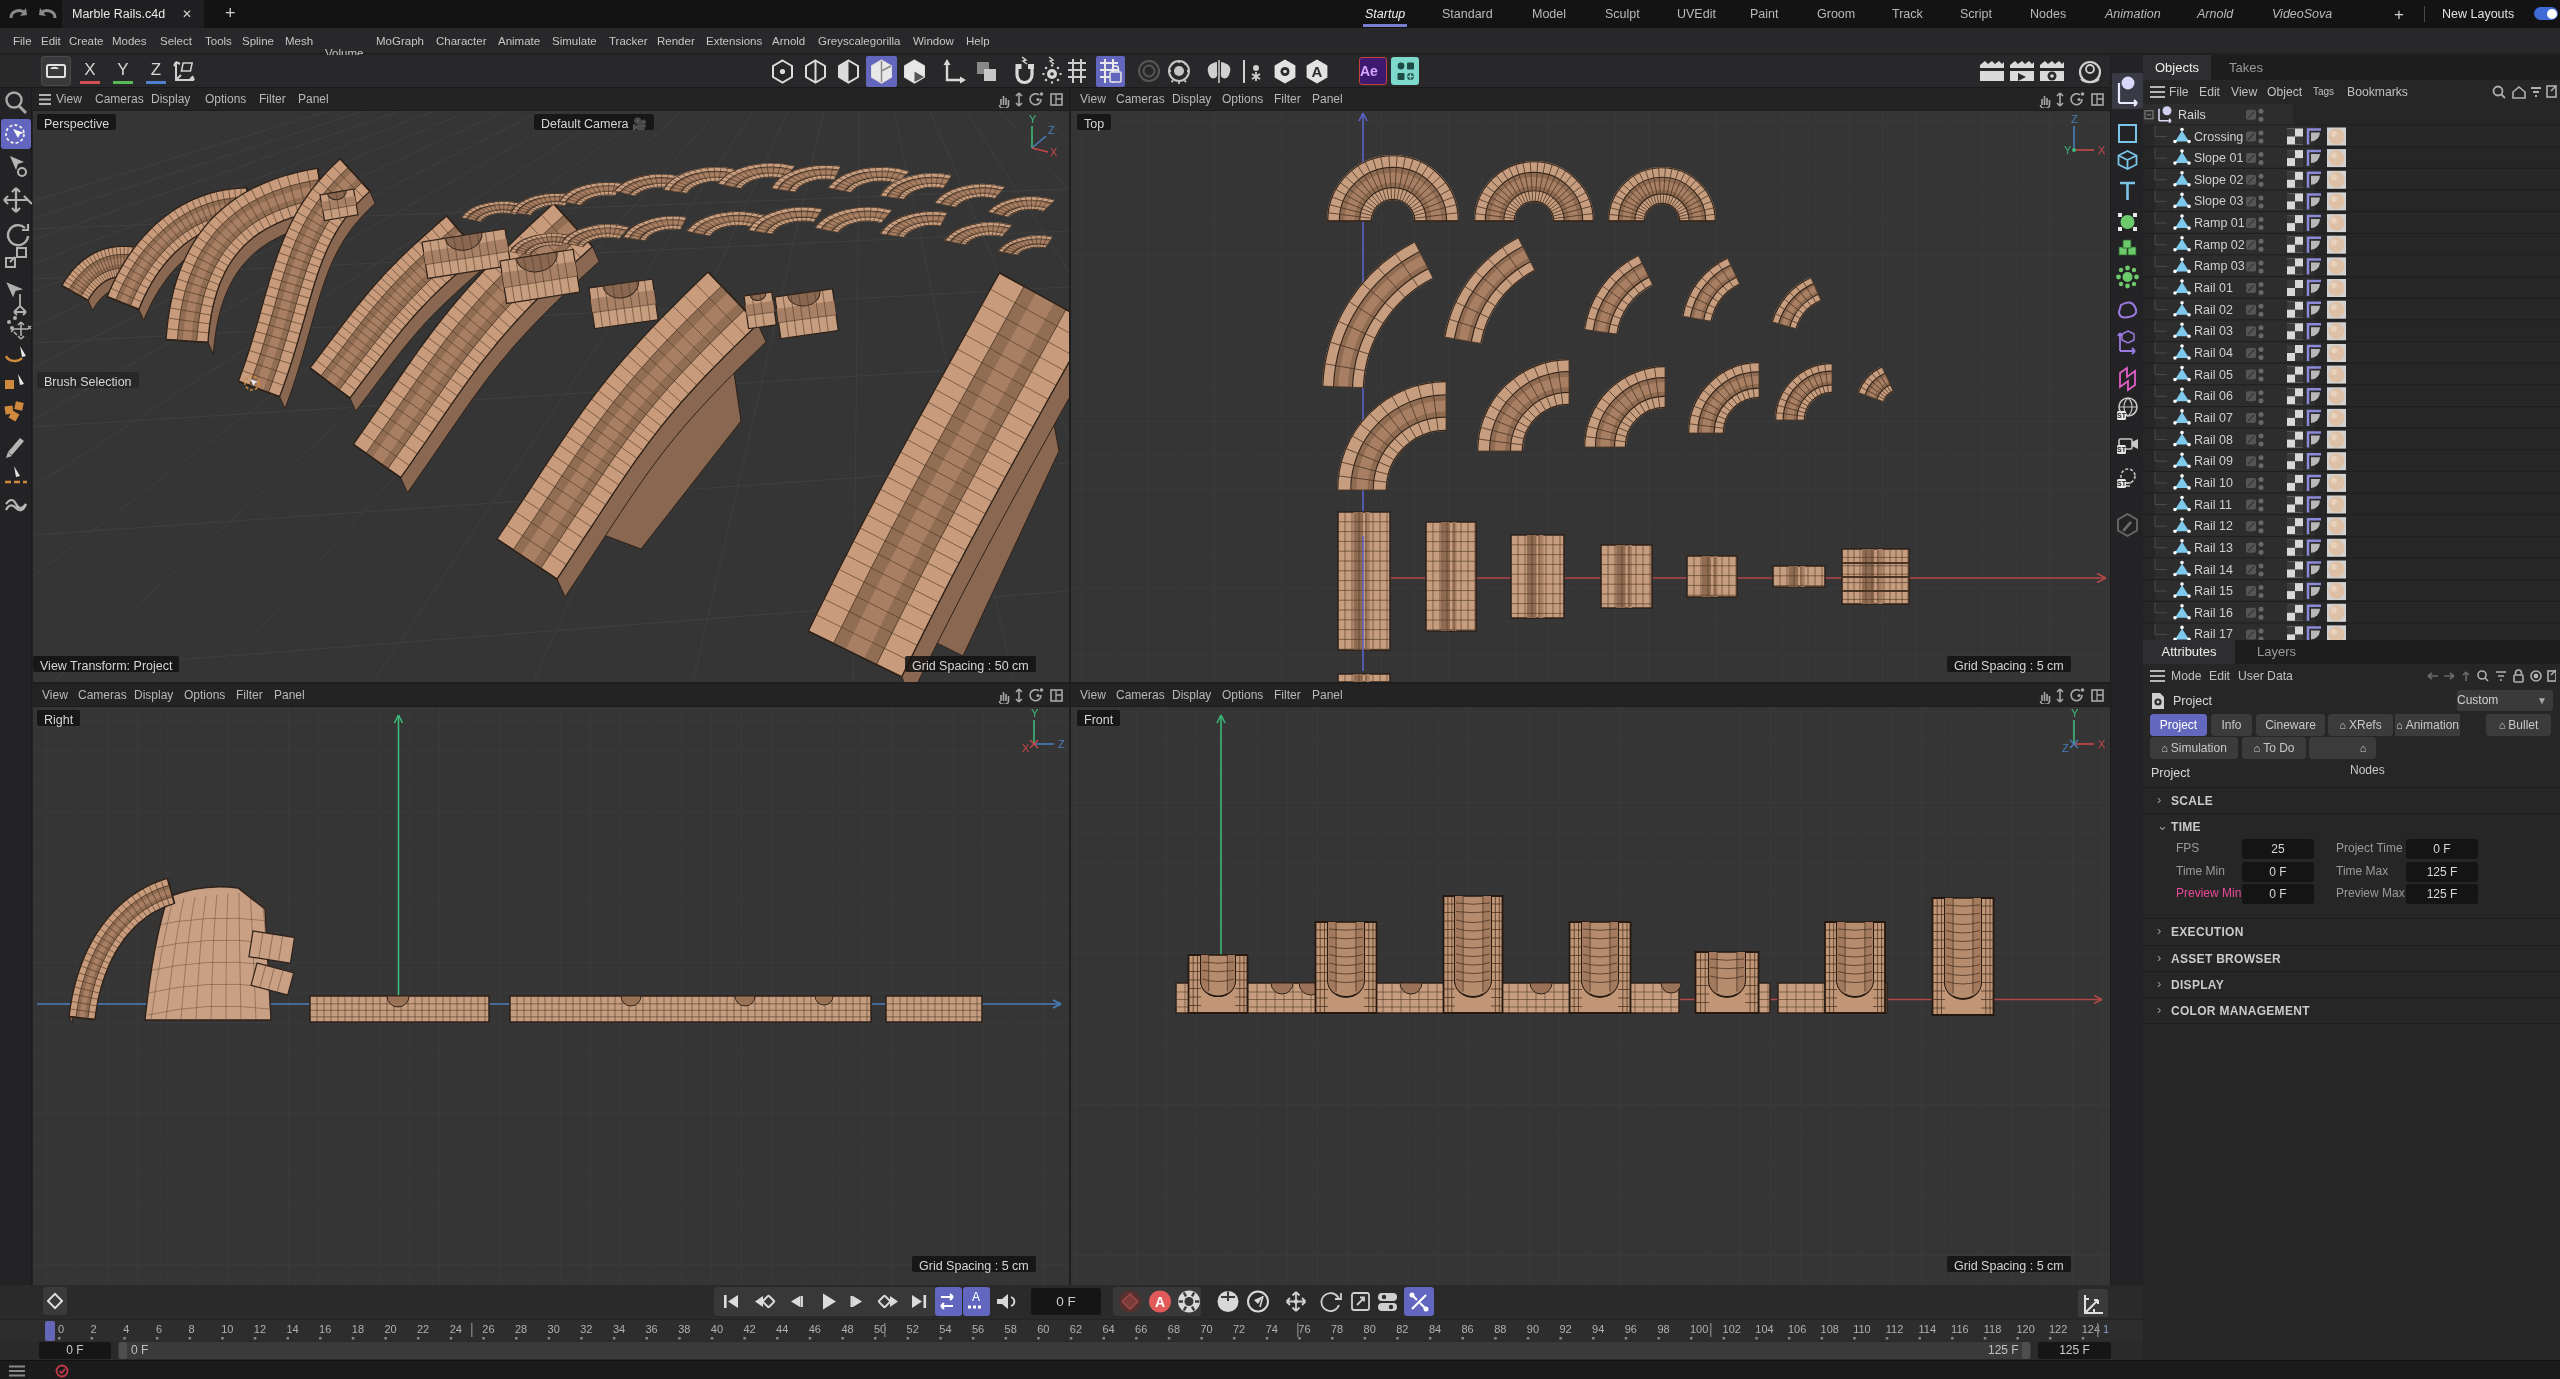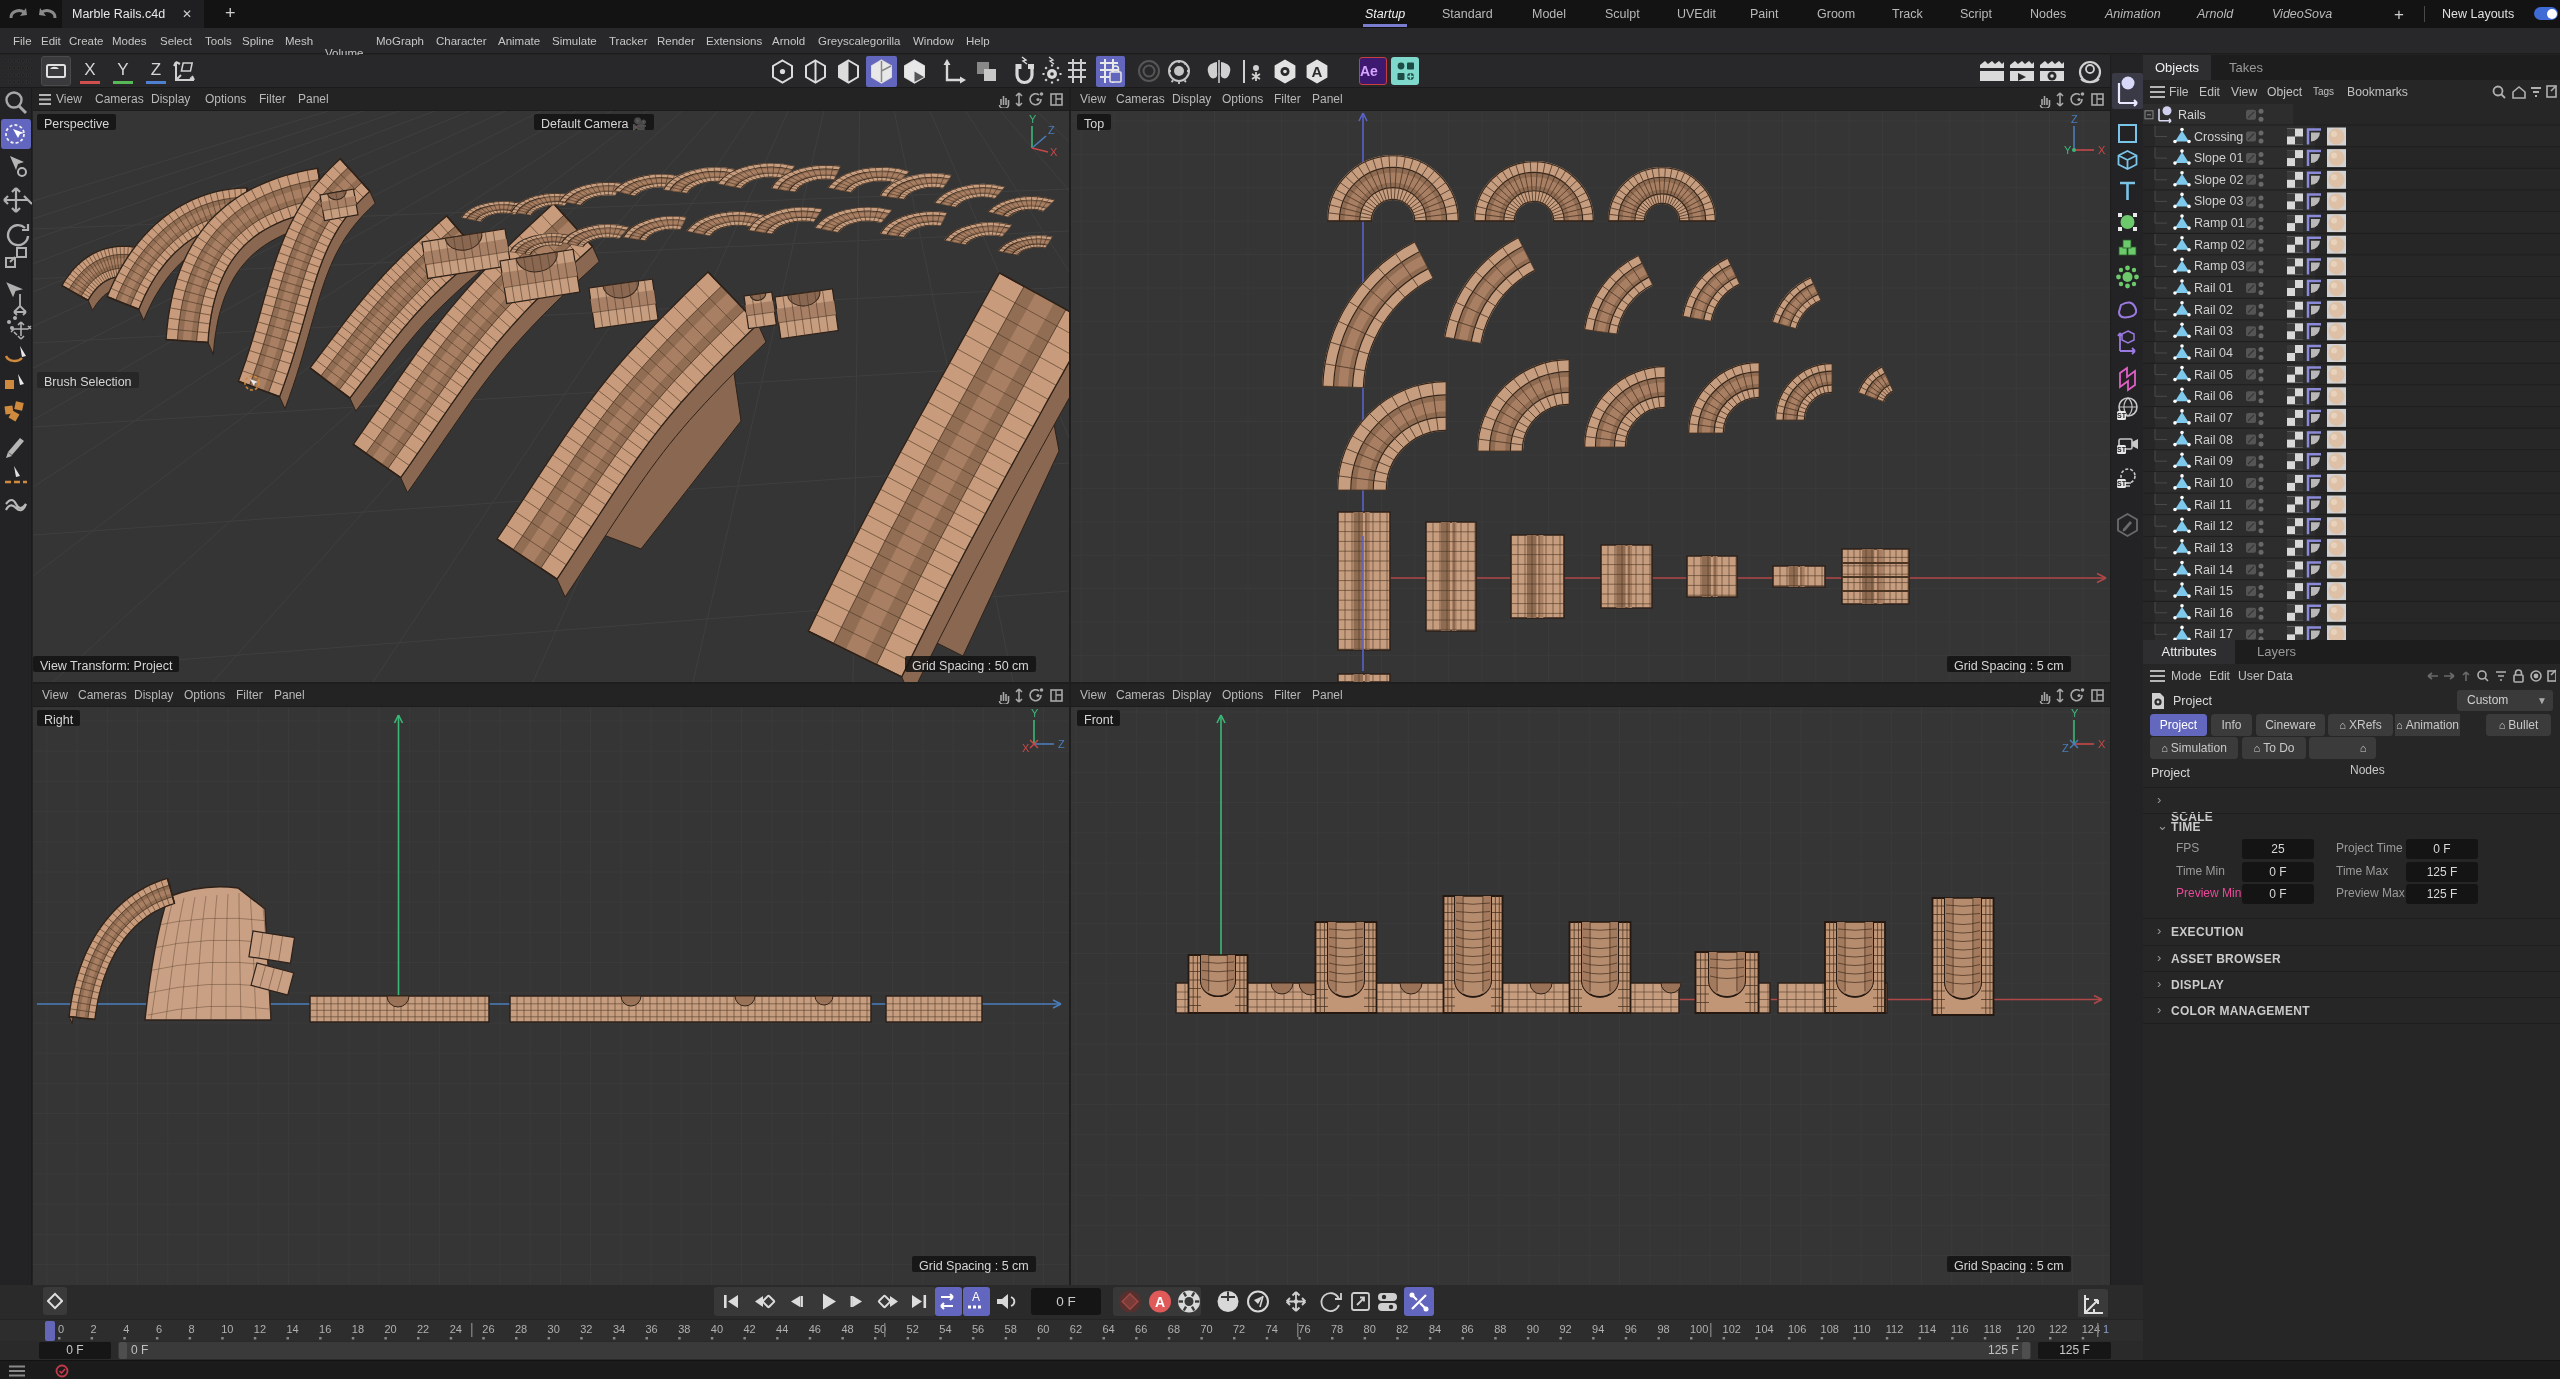--- a/index.html
+++ b/index.html
@@ -1681,36 +1681,36 @@
           </g>
         </svg>
       </div>
       <div class="abs" style="left:0;top:48px;width:417px;height:26px;">
         <svg class="abs" style="left:7px;top:4px" width="16" height="18" viewBox="0 0 16 18">
           <path d="M2,1 h8 l4,4 v12 h-12 z" fill="#cfcfcf"></path>
           <circle cx="8" cy="10" r="3.6" fill="#2a2a2a"></circle>
           <circle cx="8" cy="10" r="1.4" fill="#cfcfcf"></circle>
         </svg>
         <div class="abs" style="left:30px;top:0;line-height:26px;font-size:12.5px;color:#d8d8d8;">Project</div>
-        <div class="abs" style="left:314px;top:2px;width:96px;height:21px;background:#3a3a3a;border-radius:3px;color:#cfcfcf;font-size:12px;line-height:21px;padding-left:10px;">Custom</div>
+        <div class="abs" style="left:314px;top:2px;width:96px;height:21px;background:#3a3a3a;border-radius:3px;color:#cfcfcf;font-size:12px;line-height:21px;">Custom</div>
         <div class="abs" style="left:394px;top:2px;width:16px;height:21px;color:#aaa;font-size:10px;line-height:21px;">▼</div>
       </div>
       <div class="abs" style="left:7px;top:74px;width:57px;height:22px;background:#6467be;border-radius:3.5px;color:#ffffff;font-size:12px;line-height:22px;text-align:center;">Project</div>
       <div class="abs" style="left:68px;top:74px;width:41px;height:22px;background:#3b3b3b;border-radius:3.5px;color:#c8c8c8;font-size:12px;line-height:22px;text-align:center;">Info</div>
       <div class="abs" style="left:113px;top:74px;width:69px;height:22px;background:#3b3b3b;border-radius:3.5px;color:#c8c8c8;font-size:12px;line-height:22px;text-align:center;">Cineware</div>
       <div class="abs" style="left:185px;top:74px;width:65px;height:22px;background:#3b3b3b;border-radius:3.5px;color:#c8c8c8;font-size:12px;line-height:22px;text-align:center;"><span style="font-size:11px;">⌂ </span>XRefs</div>
       <div class="abs" style="left:252px;top:74px;width:65px;height:22px;background:#3b3b3b;border-radius:0;color:#c8c8c8;font-size:12px;line-height:22px;text-align:center;"><span style="font-size:11px;">⌂ </span>Animation</div>
       <div class="abs" style="left:343px;top:74px;width:65px;height:22px;background:#3b3b3b;border-radius:3.5px;color:#c8c8c8;font-size:12px;line-height:22px;text-align:center;"><span style="font-size:11px;">⌂ </span>Bullet</div>
       <div class="abs" style="left:7px;top:97px;width:88px;height:22px;background:#3b3b3b;border-radius:3.5px;color:#c8c8c8;font-size:12px;line-height:22px;text-align:center;"><span style="font-size:11px;">⌂ </span>Simulation</div>
       <div class="abs" style="left:99px;top:97px;width:64px;height:22px;background:#3b3b3b;border-radius:3.5px;color:#c8c8c8;font-size:12px;line-height:22px;text-align:center;"><span style="font-size:11px;">⌂ </span>To Do</div>
       <div class="abs" style="left:166px;top:97px;width:67px;height:22px;background:#3b3b3b;border-radius:3.5px;color:#c8c8c8;font-size:12px;line-height:22px;text-align:center;padding-left:41px;"><span style="font-size:11px;">⌂ </span>Nodes</div>
       <div class="abs" style="left:8px;top:126px;font-size:12.5px;color:#d8d8d8;">Project</div>
       <div class="abs" style="left:0;top:147px;width:417px;height:26px;border-top:1px solid #1e1e1e;">
         <div class="abs" style="left:14px;top:4px;color:#999;font-size:13px;">›</div>
-        <div class="abs" style="left:28px;top:22px;color:#cacaca;font-size:12px;font-weight:bold;letter-spacing:0.3px;">SCALE</div>
+        <div class="abs" style="left:28px;top:6px;color:#cacaca;font-size:12px;font-weight:bold;letter-spacing:0.3px;">SCALE</div>
       </div>
       <div class="abs" style="left:0;top:173px;width:417px;height:26px;border-top:1px solid #1e1e1e;">
         <div class="abs" style="left:14px;top:4px;color:#999;font-size:13px;">⌄</div>
         <div class="abs" style="left:28px;top:6px;color:#cacaca;font-size:12px;font-weight:bold;letter-spacing:0.3px;">TIME</div>
       </div>
       <div class="abs" style="left:33px;top:201px;color:#9a9a9a;font-size:12px;">FPS</div>
       <div class="abs" style="left:99px;top:199px;width:72px;height:20px;background:#141414;border-radius:3px;color:#d8d8d8;font-size:12px;line-height:20px;text-align:center;">25</div>
       <div class="abs" style="left:193px;top:201px;color:#9a9a9a;font-size:12px;">Project Time</div>
       <div class="abs" style="left:263px;top:199px;width:72px;height:20px;background:#141414;border-radius:3px;color:#d8d8d8;font-size:12px;line-height:20px;text-align:center;">0 F</div>
       <div class="abs" style="left:33px;top:224px;color:#9a9a9a;font-size:12px;">Time Min</div>

